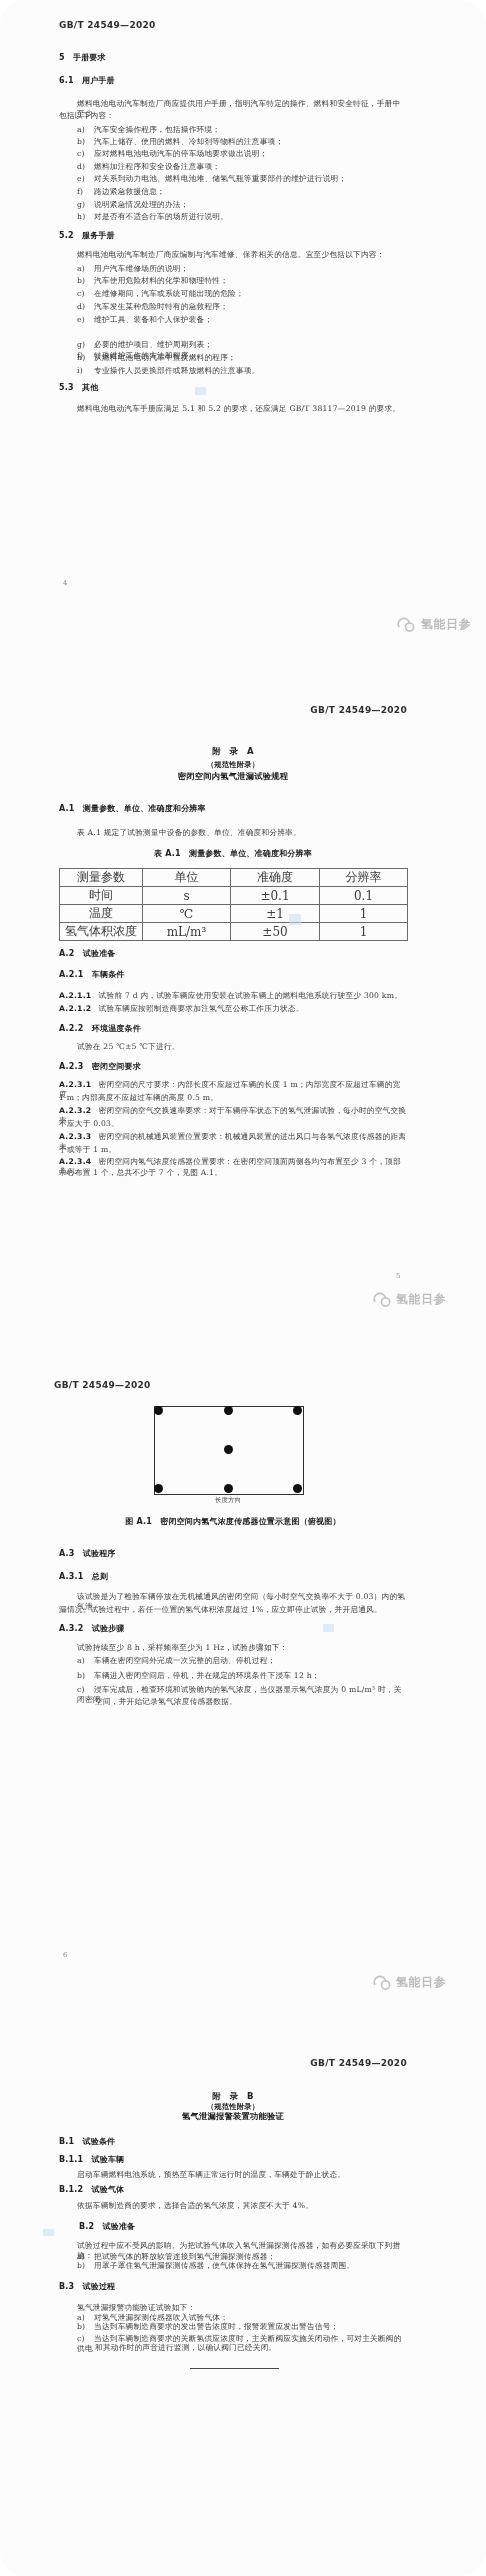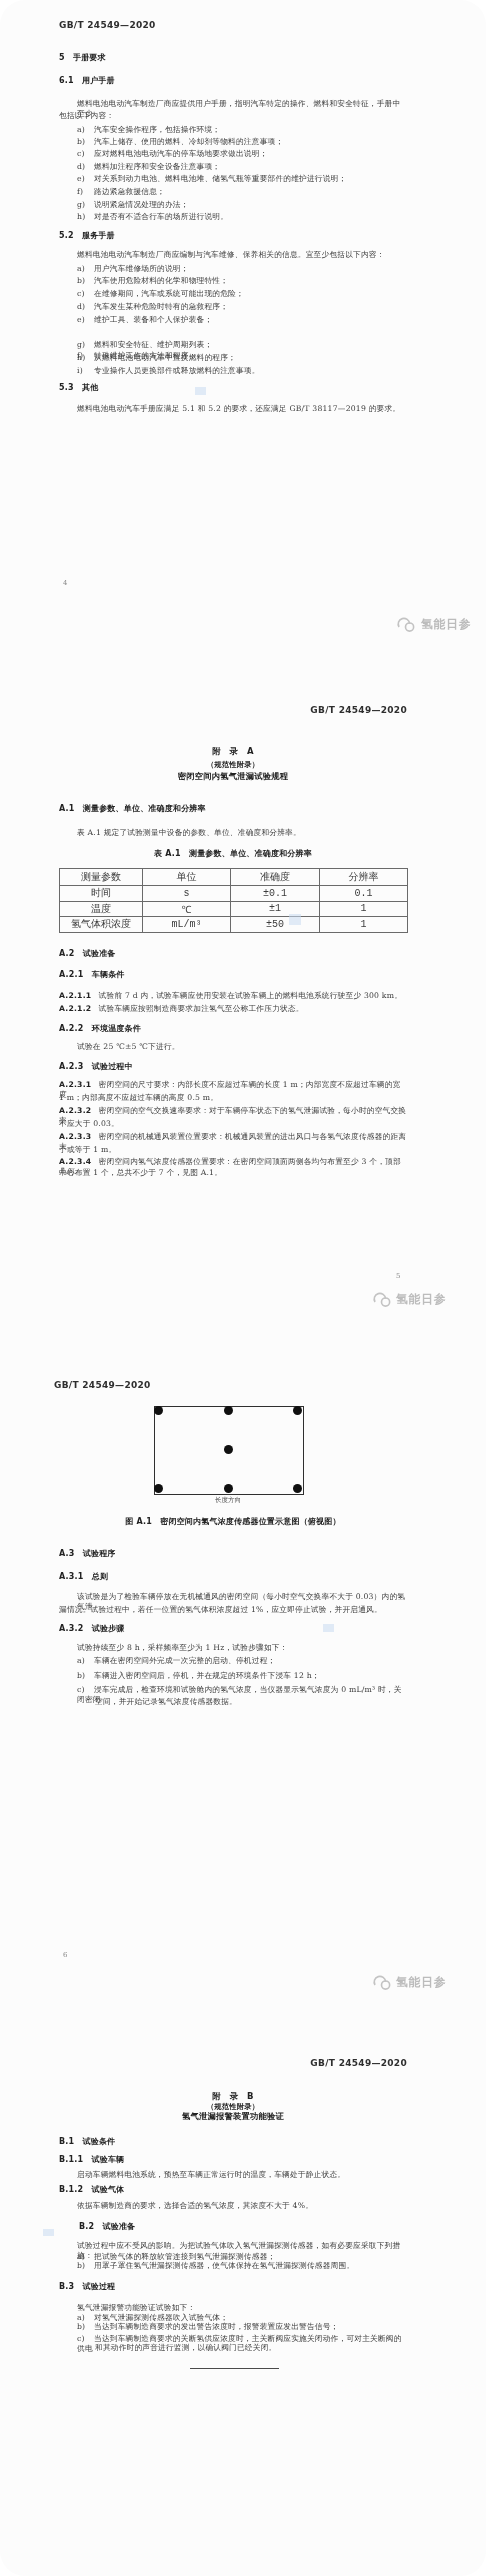--- a/index.html
+++ b/index.html
@@ -14,21 +14,21 @@
   .ctr{left:59px;width:348px;text-align:center;}
   .rgt{left:59px;width:348px;text-align:right;}
   .cnum{font-family:"DejaVu Sans","Liberation Sans",sans-serif;font-weight:700;color:#222;margin-right:7.3px;}
   .li .k{display:inline-block;width:17px;}
   .pageno{font-size:6.9px;color:#8a8a8a;}
   .wm{position:absolute;color:#bcbcbc;font-family:"DejaVu Sans","Liberation Sans",sans-serif;
       font-weight:700;font-size:11.8px;letter-spacing:0.8px;}
   .wmicon{position:absolute;}
   table.a1{border-collapse:collapse;width:348px;table-layout:fixed;}
   table.a1 td{border:0.8px solid #6a6a6a;text-align:center;vertical-align:middle;
-      font-size:10px;color:#3c3c3c;height:14.6px;padding:0;font-family:Liberation Mono, monospace;}
+      font-size:12px;color:#3c3c3c;height:14.6px;padding:0;}
   table.a1 tr.hrow td{height:16px;}
   .figrect{border:1.2px solid #2f2f2f;background:transparent;}
   .dot{position:absolute;width:9px;height:9px;border-radius:50%;background:#101010;}
   .axis{font-size:6.5px;color:#4a4a4a;}
   .rule{background:#4a4a4a;height:1px;}
   .artifact{background:rgba(200,218,240,.55);}
 </style>
 </head>
 <body>
 
@@ -53,21 +53,21 @@
 
   <div class="abs hd" style="left:59px;top:231px;">5.2　服务手册</div>
   <div class="abs bt" style="left:77px;top:250px;">燃料电池电动汽车制造厂商应编制与汽车维修、保养相关的信息。宜至少包括以下内容：</div>
 
   <div class="abs bt li" style="left:77px;top:264px;"><span class="k">a)</span><span>用户汽车维修场所的说明；</span></div>
   <div class="abs bt li" style="left:77px;top:276px;"><span class="k">b)</span><span>汽车使用危险材料的化学和物理特性；</span></div>
   <div class="abs bt li" style="left:77px;top:289px;"><span class="k">c)</span><span>在维修期间，汽车或系统可能出现的危险；</span></div>
   <div class="abs bt li" style="left:77px;top:302px;"><span class="k">d)</span><span>汽车发生某种危险时特有的急救程序；</span></div>
   <div class="abs bt li" style="left:77px;top:315px;"><span class="k">e)</span><span>维护工具、装备和个人保护装备；</span></div>
   <div class="abs bt li" style="left:77px;top:327px;margin-top:24px;"><span class="k">f)</span><span>特殊维护工作的方法和程序；</span></div>
-  <div class="abs bt li" style="left:77px;top:340px;"><span class="k">g)</span><span>燃料和安全特征、维护周期列表；</span></div>
+  <div class="abs bt li" style="left:77px;top:340px;"><span class="k">g)</span><span>必要的维护项目、维护周期列表；</span></div>
   <div class="abs bt li" style="left:77px;top:353px;"><span class="k">h)</span><span>从燃料电池电动汽车中置换燃料的程序；</span></div>
   <div class="abs bt li" style="left:77px;top:366px;"><span class="k">i)</span><span>专业操作人员更换部件或释放燃料的注意事项。</span></div>
 
   <div class="abs hd" style="left:59px;top:383px;">5.3　其他</div>
   <div class="abs bt" style="left:77px;top:404px;">燃料电池电动汽车手册应满足 5.1 和 5.2 的要求，还应满足 GB/T 38117—2019 的要求。</div>
 
   <div class="abs artifact" style="left:195px;top:387px;width:11.3px;height:8px;"></div>
 
   <div class="abs pageno" style="left:63px;top:579px;">4</div>
 
@@ -126,21 +126,21 @@
 
   <div class="abs hd" style="left:59px;top:949px;">A.2　试验准备</div>
   <div class="abs hd" style="left:59px;top:970px;">A.2.1　车辆条件</div>
 
   <div class="abs bt" style="left:59px;top:991px;width:348px;"><span class="cnum">A.2.1.1</span><span>试验前 7 d 内，试验车辆应使用安装在试验车辆上的燃料电池系统行驶至少 300 km。</span></div>
   <div class="abs bt" style="left:59px;top:1004px;width:348px;"><span class="cnum">A.2.1.2</span><span>试验车辆应按照制造商要求加注氢气至公称工作压力状态。</span></div>
 
   <div class="abs hd" style="left:59px;top:1024px;">A.2.2　环境温度条件</div>
   <div class="abs bt" style="left:77px;top:1042px;">试验在 25 ℃±5 ℃下进行。</div>
 
-  <div class="abs hd" style="left:59px;top:1062px;">A.2.3　试验过程中</div>
+  <div class="abs hd" style="left:59px;top:1062px;">A.2.3　密闭空间要求</div>
 
   <div class="abs bt" style="left:59px;top:1080px;width:348px;"><span class="cnum">A.2.3.1</span><span>密闭空间的尺寸要求：内部长度不应超过车辆的长度 1 m；内部宽度不应超过车辆的宽度</span></div>
   <div class="abs bt" style="left:59px;top:1093px;">1 m；内部高度不应超过车辆的高度 0.5 m。</div>
   <div class="abs bt" style="left:59px;top:1106px;width:348px;"><span class="cnum">A.2.3.2</span><span>密闭空间的空气交换速率要求：对于车辆停车状态下的氢气泄漏试验，每小时的空气交换率</span></div>
   <div class="abs bt" style="left:59px;top:1119px;">不应大于 0.03。</div>
   <div class="abs bt" style="left:59px;top:1132px;width:348px;"><span class="cnum">A.2.3.3</span><span>密闭空间的机械通风装置位置要求：机械通风装置的进出风口与各氢气浓度传感器的距离大</span></div>
   <div class="abs bt" style="left:59px;top:1145px;">于或等于 1 m。</div>
   <div class="abs bt" style="left:59px;top:1157px;width:348px;"><span class="cnum">A.2.3.4</span><span>密闭空间内氢气浓度传感器位置要求：在密闭空间顶面两侧各均匀布置至少 3 个，顶部几何</span></div>
   <div class="abs bt" style="left:59px;top:1168px;">中心布置 1 个，总共不少于 7 个，见图 A.1。</div>
 

